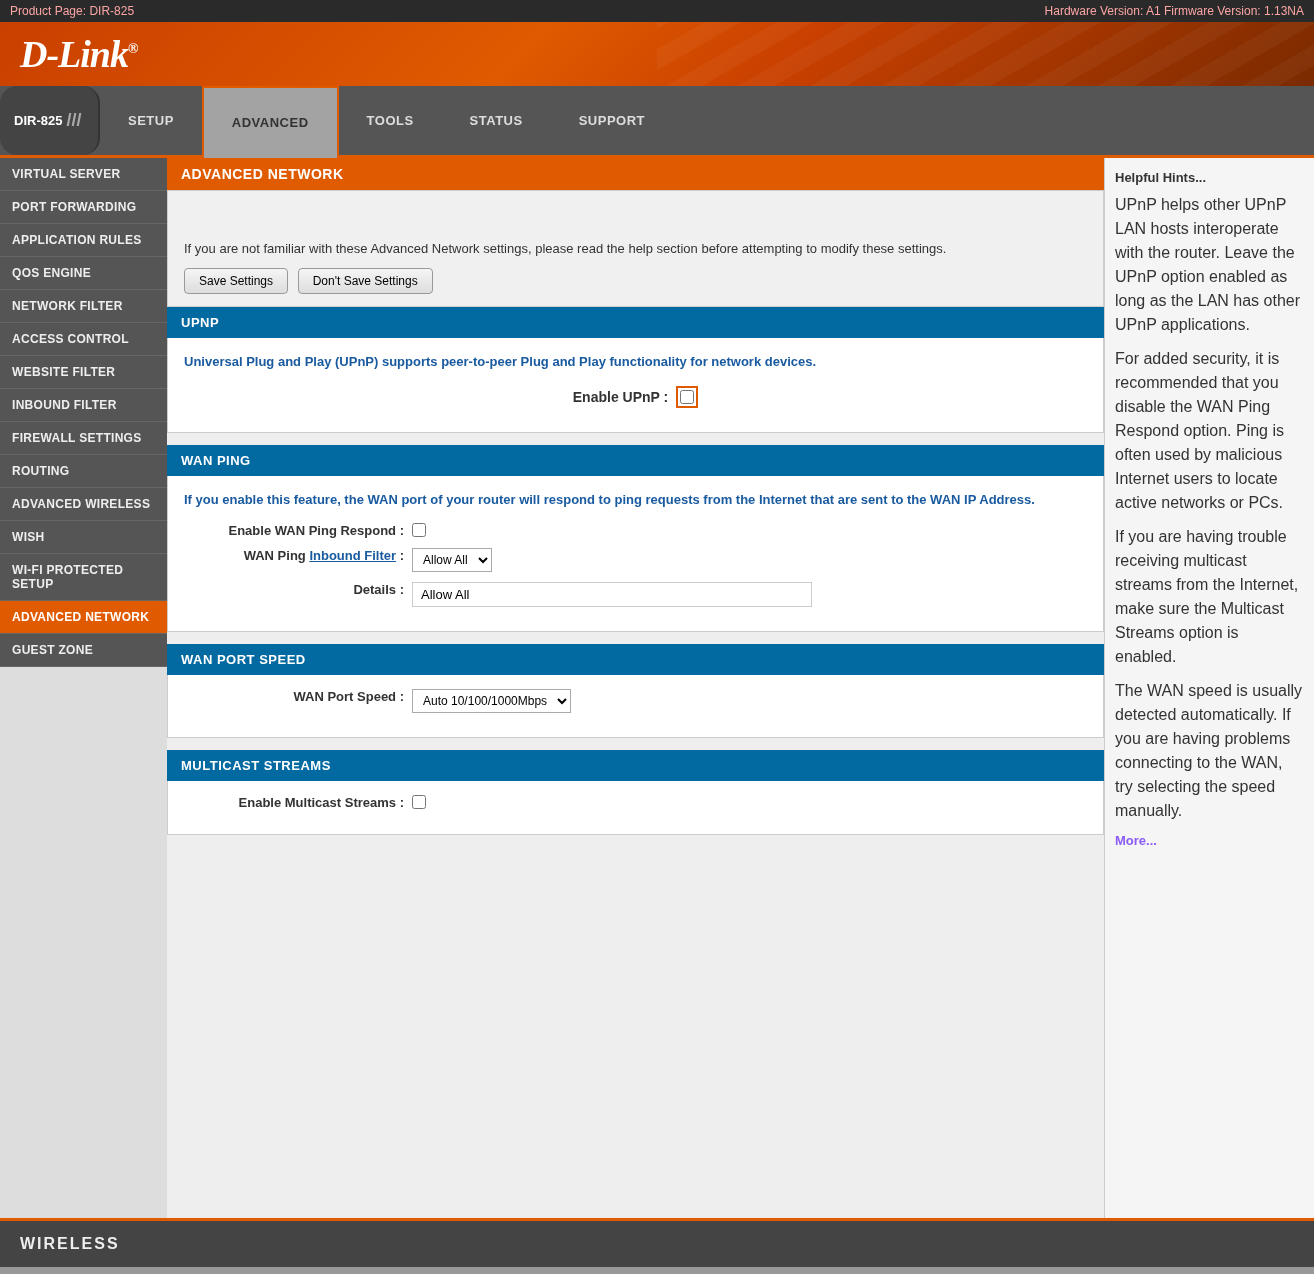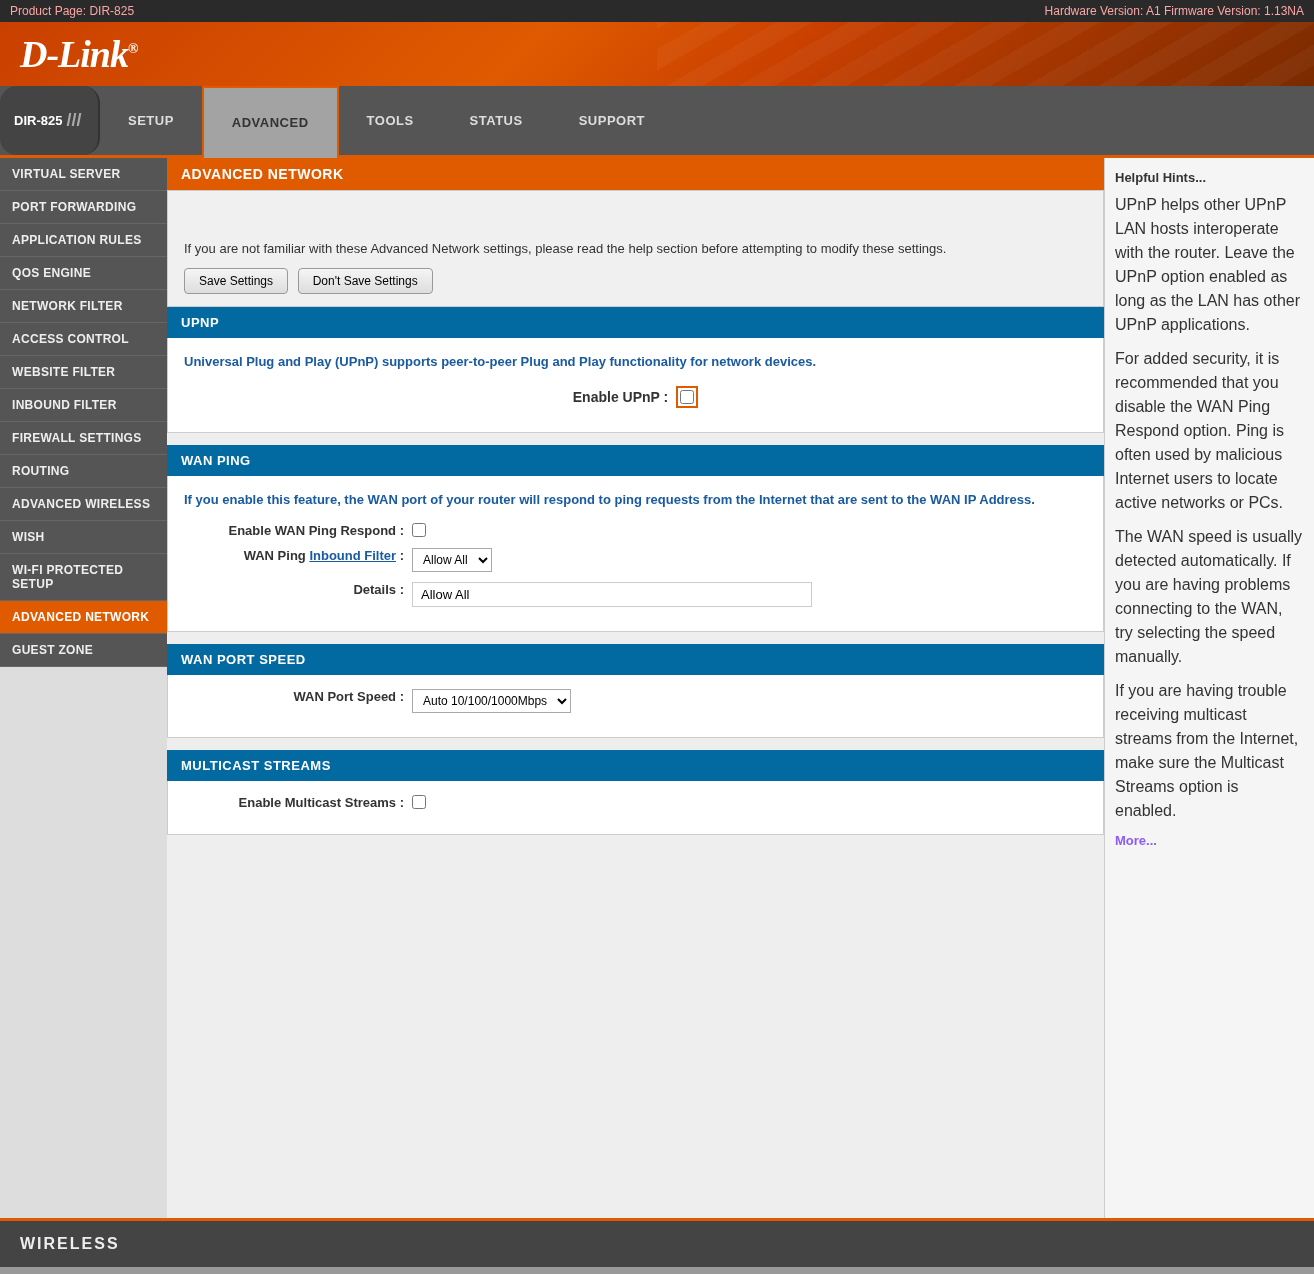--- a/index.html
+++ b/index.html
@@ -442,22 +442,22 @@
         </div>
       </div>
     </div>
 
   </div>
 
   <div class="right-panel">
     <div class="hints-title">Helpful Hints...</div>
     <div class="hints-text">UPnP helps other UPnP LAN hosts interoperate with the router. Leave the UPnP option enabled as long as the LAN has other UPnP applications.</div>
     <div class="hints-text">For added security, it is recommended that you disable the WAN Ping Respond option. Ping is often used by malicious Internet users to locate active networks or PCs.</div>
+    <div class="hints-text">If you are having trouble receiving multicast streams from the Internet, make sure the Multicast Streams option is enabled.</div>
     <div class="hints-text">The WAN speed is usually detected automatically. If you are having problems connecting to the WAN, try selecting the speed manually.</div>
-    <div class="hints-text">If you are having trouble receiving multicast streams from the Internet, make sure the Multicast Streams option is enabled.</div>
     <div class="hints-more">More...</div>
   </div>
 
 </div>
 
 <div class="bottom-bar">
   <span>WIRELESS</span>
 </div>
 
 </body></html>

